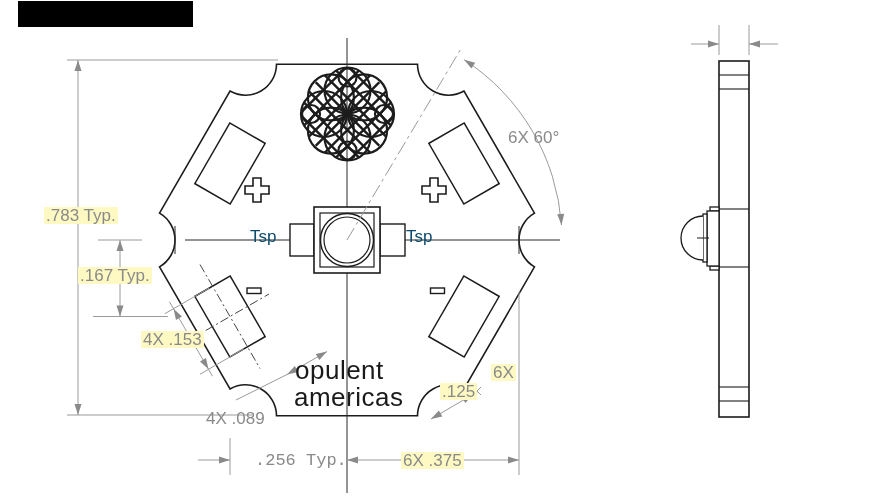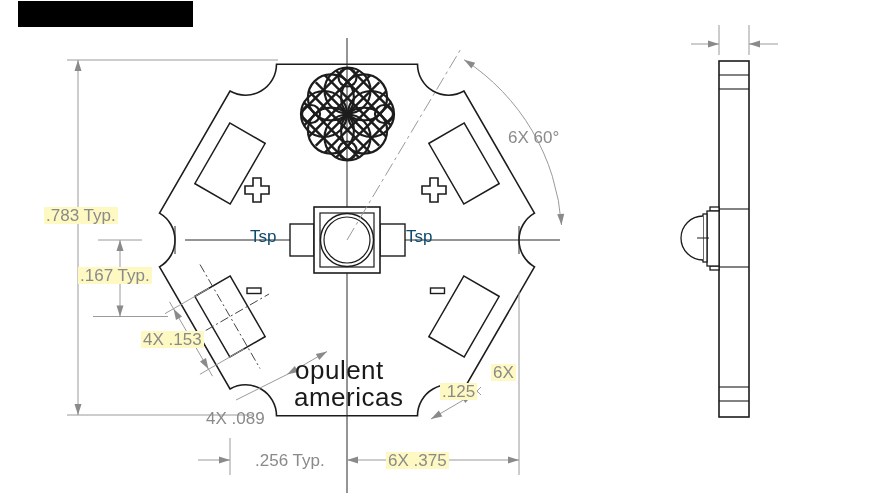--- a/index.html
+++ b/index.html
@@ -179,22 +179,22 @@
         <polygon points="719,44 708,40.5 708,47.5"></polygon>
         <polygon points="749,44 760,40.5 760,47.5"></polygon>
       </g>
     </g>
   </svg>
 
   <div class="dimtext bgwhite" style="left:44px;top:207px;">.783 Typ.</div>
   <div class="dimtext bgwhite" style="left:78px;top:267px;">.167 Typ.</div>
   <div class="dimtext bgwhite" style="left:141px;top:331px;">4X .153</div>
   <div class="dimtext" style="left:171px;top:410px;margin-left:35px;">4X .089</div>
-  <div class="dimtext" style="left:255px;top:452px;">.256 Typ.</div>
-  <div class="dimtext bgwhite" style="left:386px;top:452px;">6X .375</div>
+  <div class="dimtext" style="left:255px;top:452px;font-family:Liberation Mono, monospace;">.256 Typ.</div>
+  <div class="dimtext bgwhite" style="left:401px;top:452px;">6X .375</div>
   <div class="dimtext bgwhite" style="left:491px;top:364px;">6X</div>
   <div class="dimtext bgwhite" style="left:440px;top:383px;">.125</div>
   <div class="dimtext" style="left:508px;top:129px;">6X 60°</div>
 
   <div class="blacktext" style="left:250px;top:227px;">Tsp</div>
   <div class="blacktext" style="left:406px;top:227px;">Tsp</div>
 
   <div class="logo" style="left:294px;top:384px;">americas</div>
   <div class="logo" style="left:295px;top:357px;">opulent</div>
 

